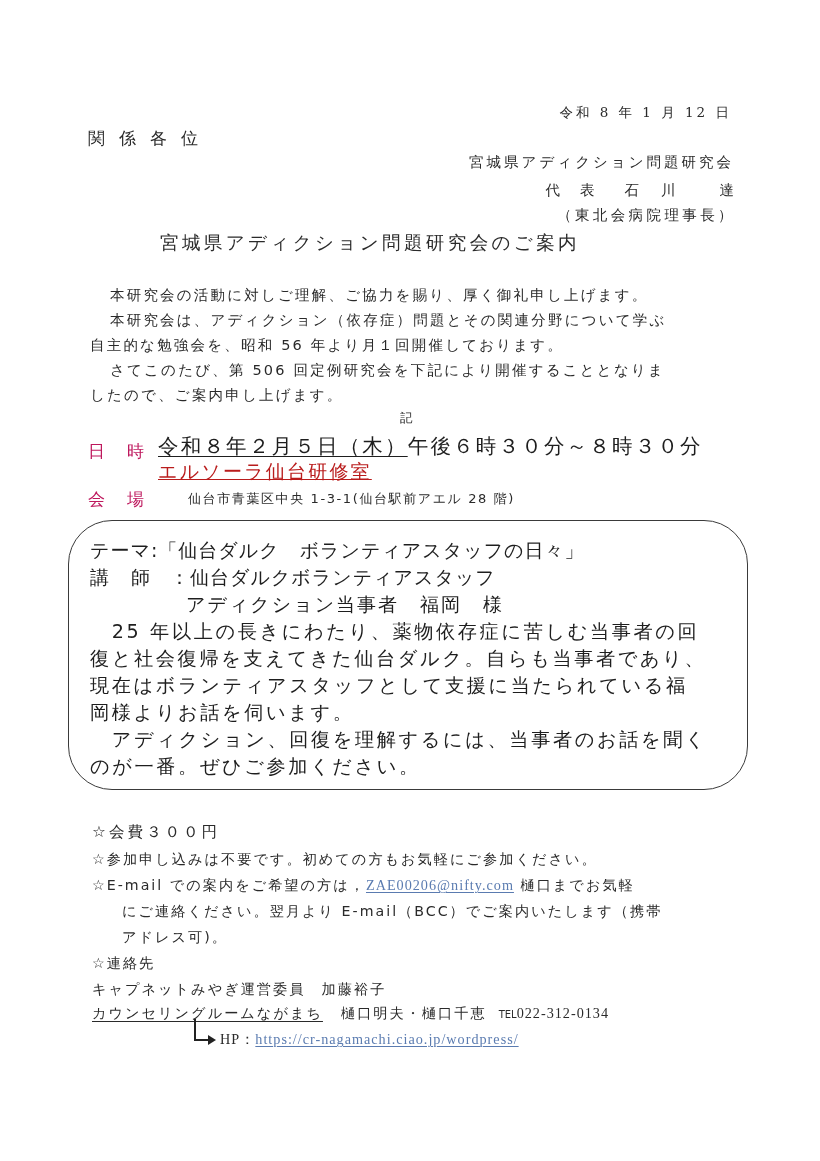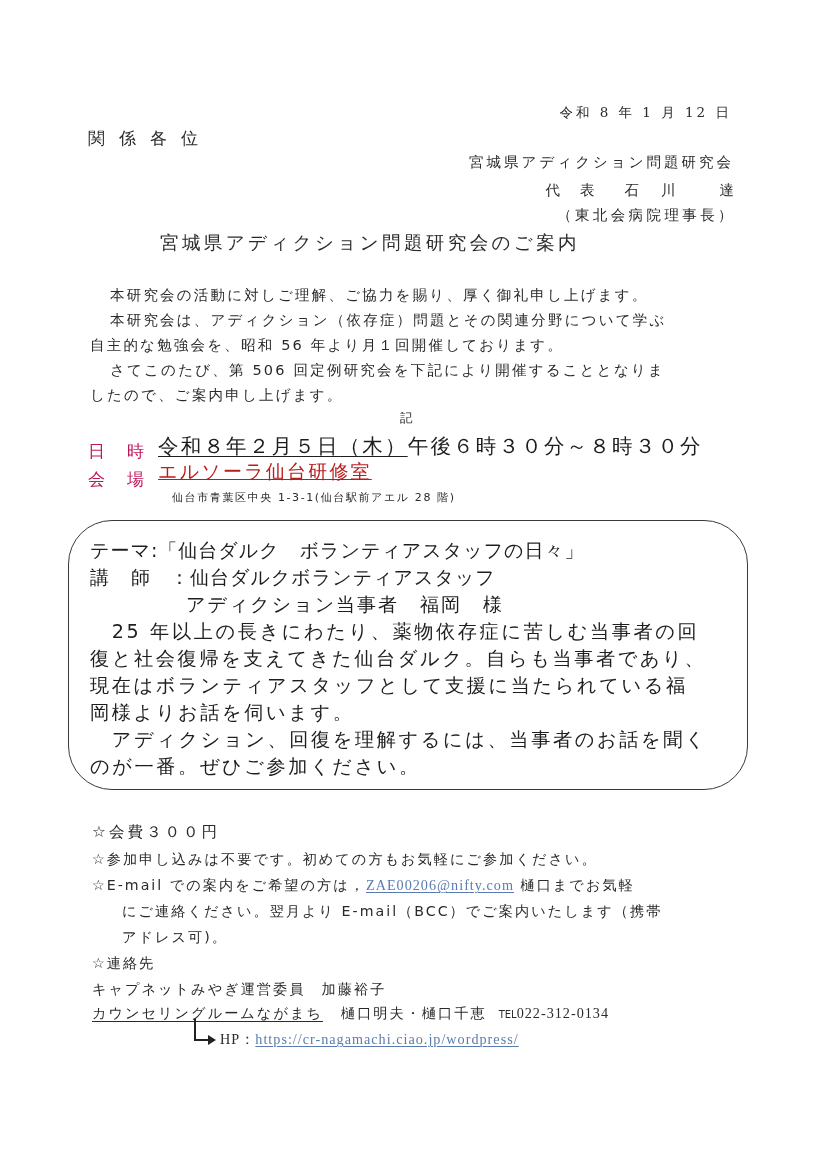--- a/index.html
+++ b/index.html
@@ -15,23 +15,23 @@
   .rep span { display:inline-block; margin-left:22px; }
   .aff { right:84px; top:206px; font-size:14.5px; letter-spacing:3.4px; }
   .title { left:160px; top:230px; font-size:18.5px; letter-spacing:3.4px; }
   .body-line { left:92px; font-size:14.5px; letter-spacing:2.2px; }
   .ki { left:400px; top:410px; font-size:12.5px; }
   .label-small { font-size:17px; color:#be185d; }
   .nichiji-label { left:88px; top:440px; }
   .nichiji-label span, .kaijo-label span { display:inline-block; }
   .nichiji-value { left:158px; top:432px; font-size:20.5px; letter-spacing:2.2px; color:#1e1e1e; }
   .nichiji-value .ul { text-decoration:underline; text-underline-offset:3px; text-decoration-thickness:1px; }
-  .kaijo-label { left:88px; top:468px;font-family:Liberation Mono, monospace; }
+  .kaijo-label { left:88px; top:488px;font-family:Liberation Mono, monospace; }
   .kaijo-value { left:158px; top:459px; font-size:19px; letter-spacing:2.2px; color:#b91c1c;text-decoration:underline; }
-  .address { left:172px; top:490px; font-size:11px; letter-spacing:1.6px; }
+  .address { left:188px; top:490px; font-size:13px; letter-spacing:1.6px; }
   .box {
     position:absolute; left:68px; top:520px; width:680px; height:270px;
     border:1.4px solid #3a3a3a; border-radius:44px 44px 44px 44px; box-sizing:border-box;
   }
   .theme { left:90px; top:538px; font-size:19px; letter-spacing:1px; color:#1e1e1e; }
   .lecturer1 { left:90px; top:565px; font-size:19px; letter-spacing:1px; color:#1e1e1e; }
   .lecturer1 .lbl { display:inline-block; width:80px; letter-spacing:22px; }
   .lecturer2 { left:186px; top:592px; font-size:19px; letter-spacing:2px; color:#1e1e1e; }
   .desc { left:90px; font-size:19.2px; letter-spacing:2.6px; color:#1e1e1e; }
   .fee { left:92px; top:822px; font-size:15.5px; letter-spacing:3px; }

